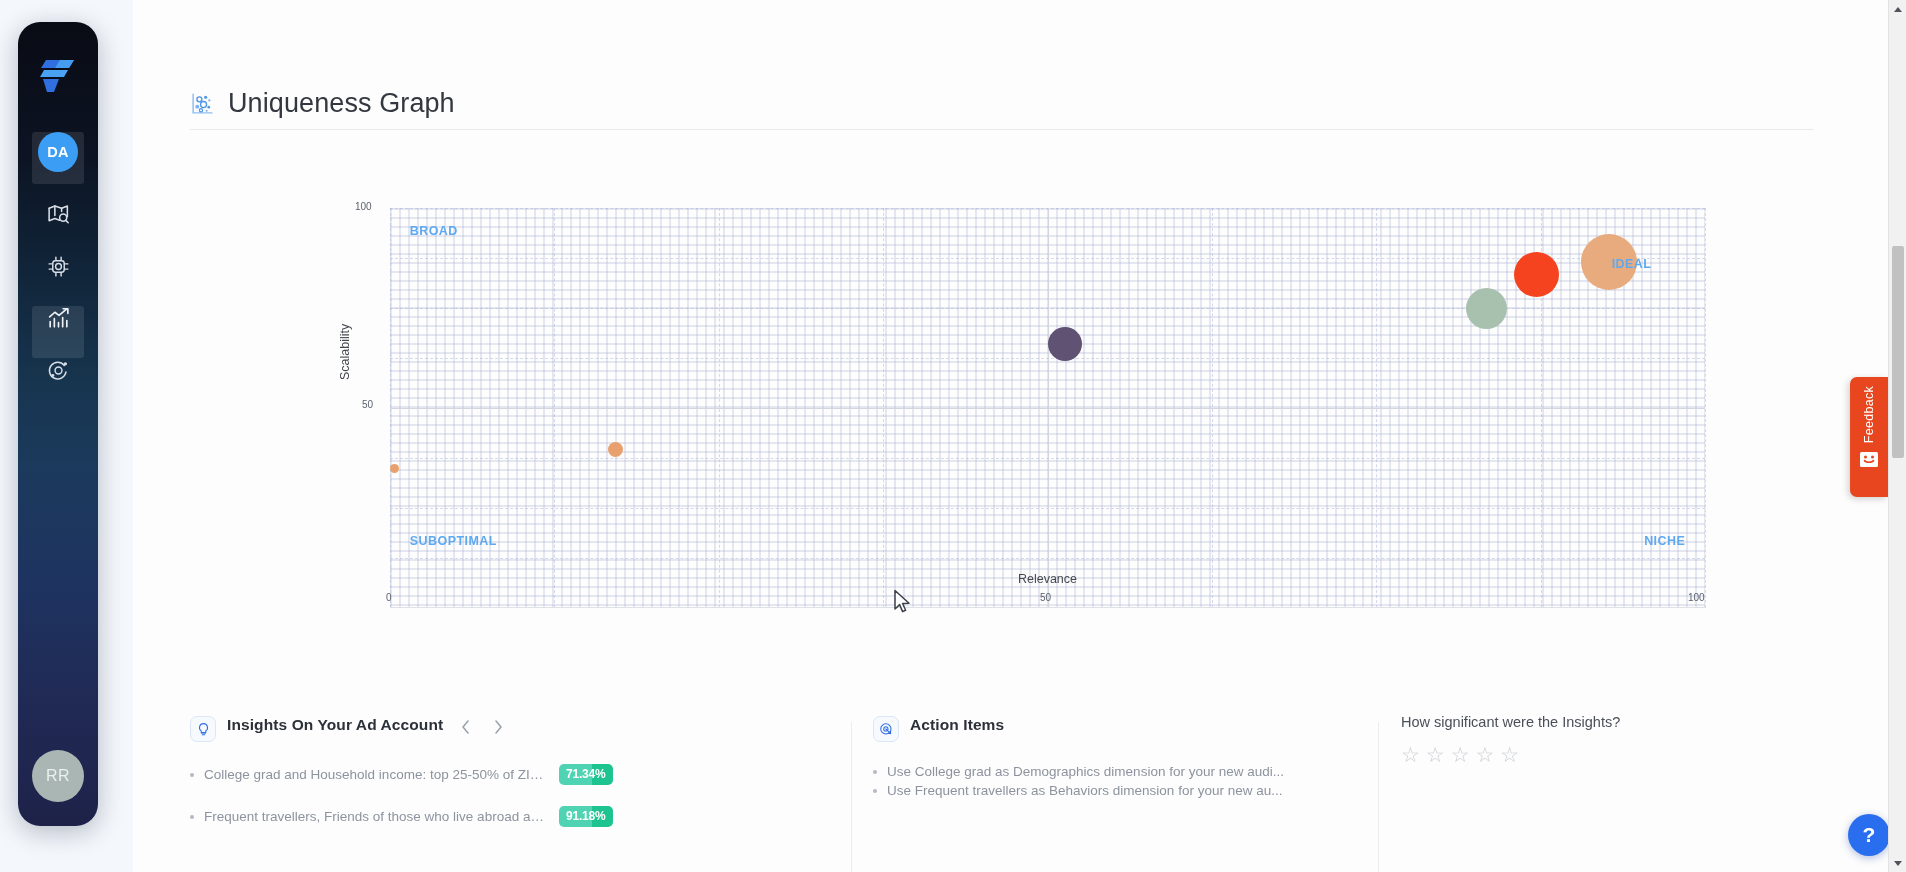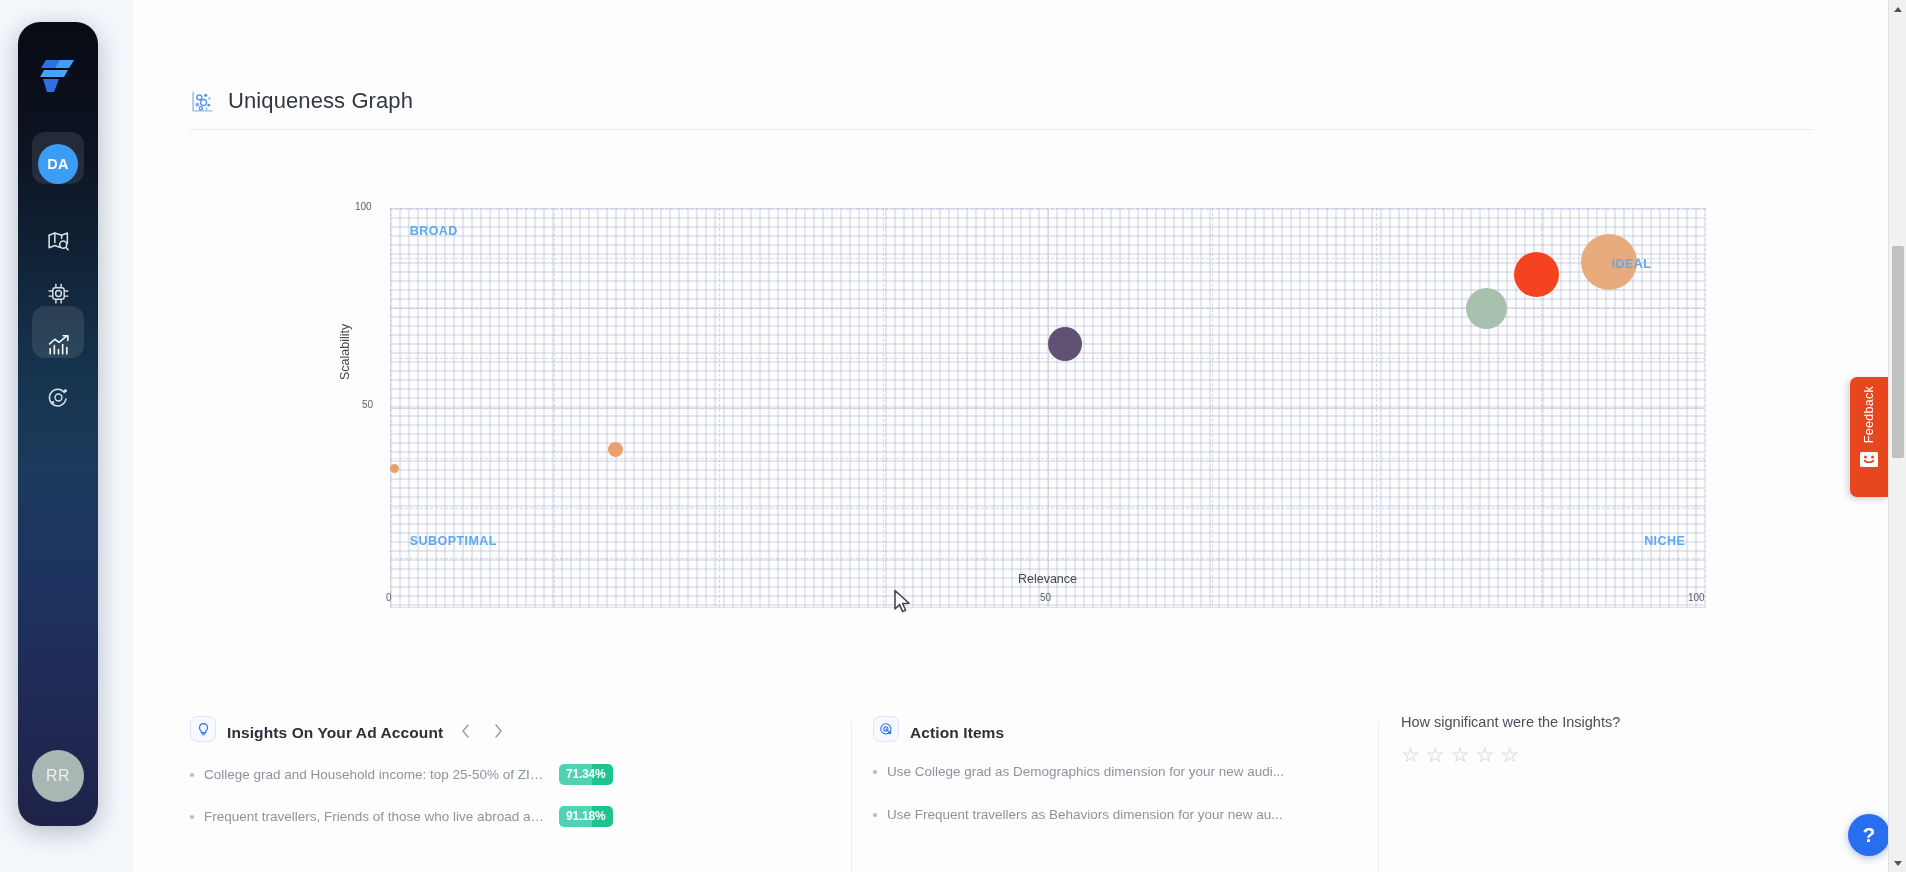--- a/index.html
+++ b/index.html
@@ -21,22 +21,22 @@
         #202a55 84%, #1e2249 100%);
     box-shadow: 0 6px 26px rgba(18,30,60,.28);
     overflow: hidden;
   }
   #sb-logo {
     position: absolute; top: 36px; left: 0; width: 100%;
     display: flex; justify-content: center;
   }
   .sb-item {
     position: absolute; left: 14px; width: 52px; height: 52px;
-    border-radius: 13px;
-    display: flex; align-items: flex-end; justify-content: center;
+    border-radius: 3px;
+    display: flex; align-items: flex-start; justify-content: center;
   }
   .sb-item.active { background: rgba(255,255,255,.10); }
   .sb-avatar-top {
     width: 40px; height: 40px; border-radius: 50%;
     background: #3c9df5;
     display: flex; align-items: center; justify-content: center;
     color: #fff; font-size: 14.5px; font-weight: 700; letter-spacing: .4px;
   }
   #sb-avatar-bottom {
     position: absolute; left: 14px; bottom: 24px;
@@ -52,21 +52,21 @@
     width: 1755px; height: 872px;
     background: #fdfdfd;
     overflow: hidden;
   }
   #card-top { position: absolute; left: 0; top: 0; width: 1755px; height: 700px; background:#fdfdfd; }
 
   #graph-header {
     position: absolute; left: 57px; top: 88px;
     display: flex; align-items: center; gap: 13px;
   }
-  #graph-title { font-size: 22px; color: #33373f; font-weight: 400; letter-spacing: .1px; }
+  #graph-title { font-size: 27px; color: #33373f; font-weight: 400; letter-spacing: .1px; }
   #header-rule {
     position: absolute; left: 57px; top: 129px; width: 1624px; height: 1px;
     background: #e9eaee;
   }
 
   
   #chart { position: absolute; left: 57px; top: 160px; width: 1640px; height: 430px; }
   #plot {
     position: absolute; left: 200px; top: 48px;
     width: 1315px; height: 400px;
@@ -107,21 +107,21 @@
     position: absolute; left: 0; top: 412px; width: 1515px;
     text-align: center; font-size: 12.5px; color: #45494f;
   }
   #xlabel-inner { margin-left: 200px; }
 
   
   #panels { position: absolute; left: 0; top: 700px; width: 1755px; height: 172px; background:#fdfdfd; }
   .panel { position: absolute; top: 0; height: 172px; }
   .panel-div { position: absolute; top: 22px; width: 1px; height: 150px; background: #ebecf0; }
 
-  .panel-head { display: flex; align-items: flex-end; gap: 11px; }
+  .panel-head { display: flex; align-items: flex-start; gap: 11px; }
   .panel-icon {
     width: 26px; height: 26px; border-radius: 7px;
     border: 1px solid #dbe6f7; background: #f6f9fe;
     display: flex; align-items: center; justify-content: center;
   }
   .panel-title { font-size: 15.5px; font-weight: 700; color: #2c3038; letter-spacing: .1px; }
   .chev {
     width: 22px; height: 22px; display:flex; align-items:center; justify-content:center;
     color:#9aa0ab;
   }
@@ -352,21 +352,21 @@
               <path d="M18.5 14.5v4h-4"></path>
           </svg>
         </span>
         <span class="panel-title">Action Items</span>
       </div>
 
       <div class="bullet-row" style="margin-top:22px">
         <span class="dot"></span>
         <span class="bullet-text" style="max-width:420px">Use College grad as Demographics dimension for your new audi...</span>
       </div>
-      <div class="bullet-row" style="margin-top:28px">
+      <div class="bullet-row" style="margin-top:4px">
         <span class="dot"></span>
         <span class="bullet-text" style="max-width:420px">Use Frequent travellers as Behaviors dimension for your new au...</span>
       </div>
     </div>
 
     <div class="panel-div" style="left:1245px"></div>
 
     <div class="panel" style="left:1268px; width:440px;">
       <div id="rating-q" style="left:0; top:14px;">How significant were the Insights?</div>
       <div id="stars" style="left:0; top:44px;">

